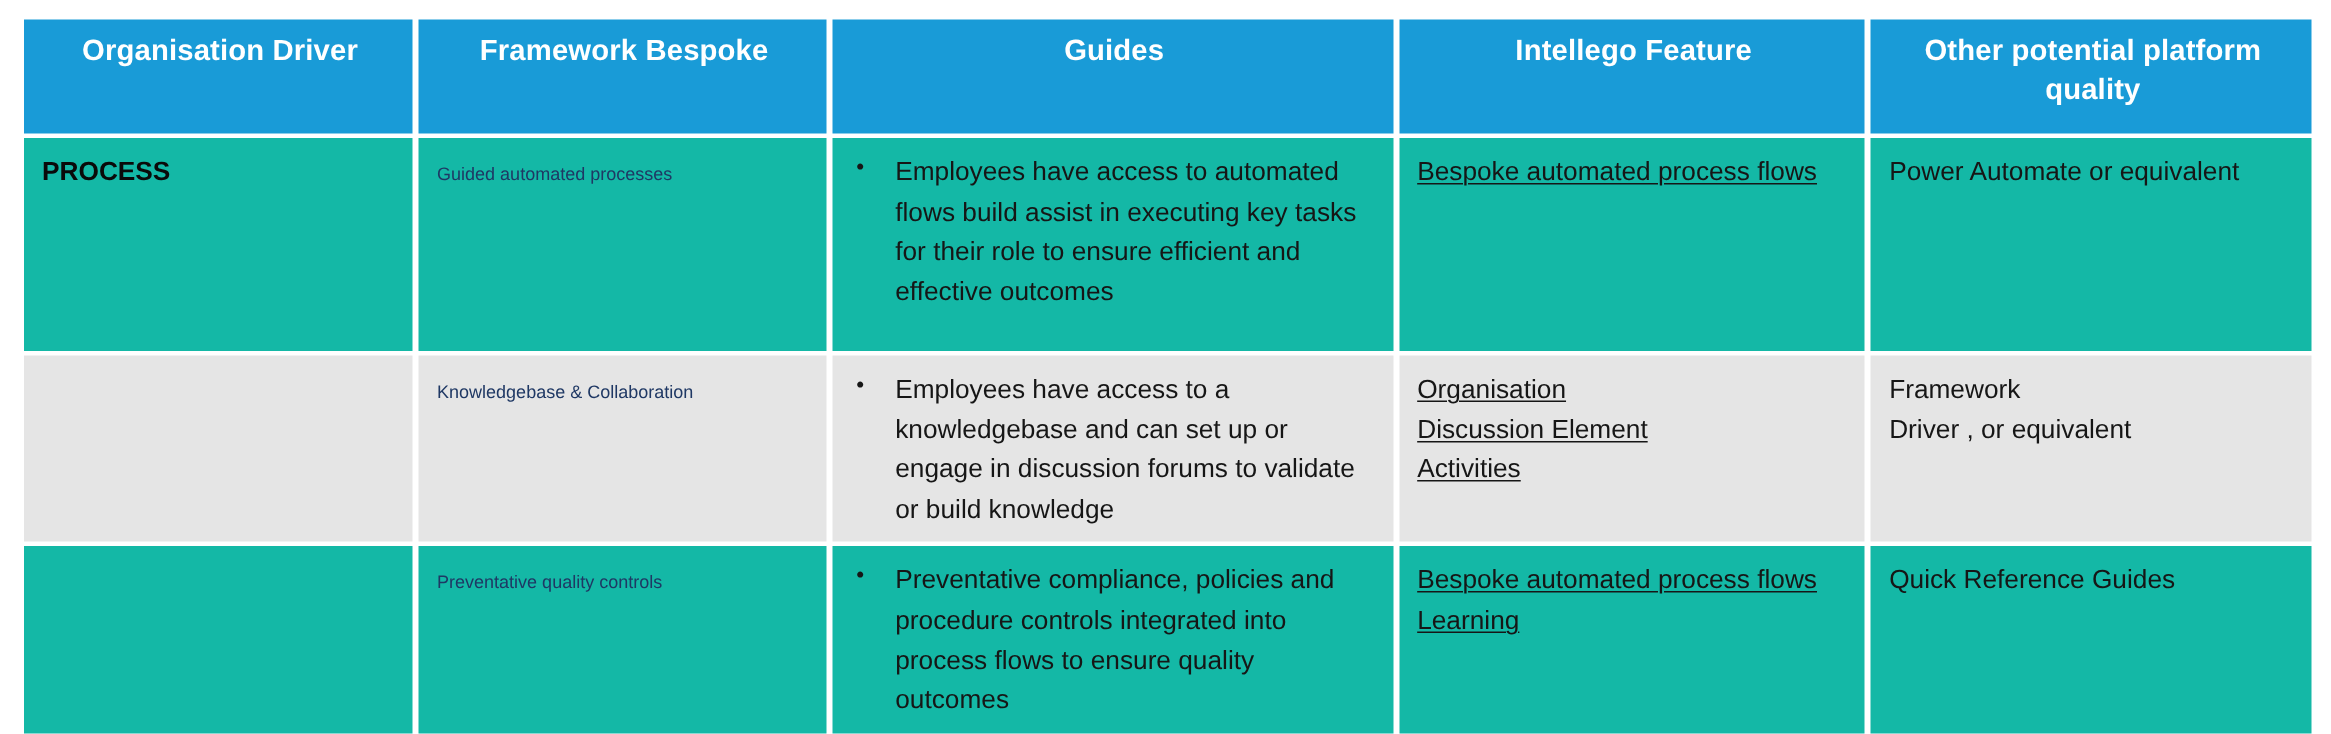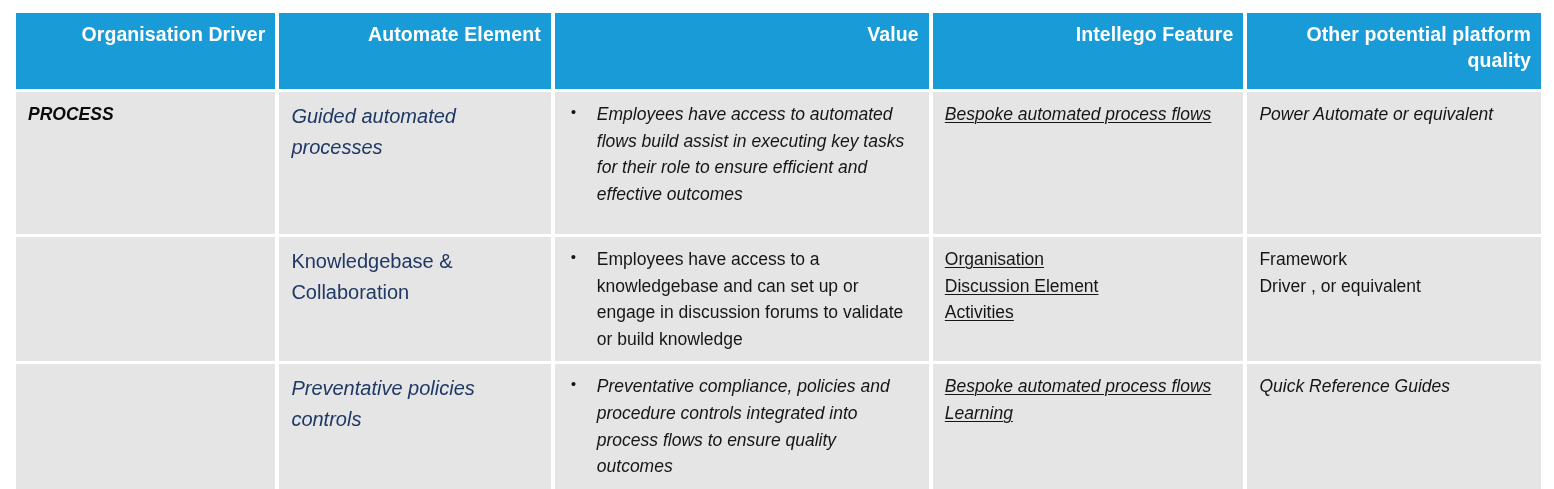--- a/index.html
+++ b/index.html
@@ -35,51 +35,51 @@
   col.c2 { width: 372px; }
   col.c3 { width: 309px; }
   col.c4 { width: 292px; }
 
   thead th {
     background: #199bd7;
     color: #ffffff;
     font-size: 19.5px;
     font-weight: bold;
     line-height: 1.32;
-    text-align: right;
+    text-align: center;
     vertical-align: top;
     padding: 9px 10px 9px 12px;
     height: 58px;
     letter-spacing: 0.1px;
   }
 
   tbody td {
     vertical-align: top;
     font-size: 17.5px;
     line-height: 1.52;
     color: #161616;
     padding: 9px 12px 9px 12px;
   }
 
-  tr.row-shade-a td { background: #e5e5e5; font-style: italic; }
+  tr.row-shade-a td { background: #14b8a6; }
   tr.row-shade-b td { background: #e5e5e5; }
 
   tr.r0 td { height: 124px; }
   tr.r1 td { height: 103px; }
   tr.r2 td { height: 100px; }
 
   .driver {
     font-weight: bold;
     color: #0a0a0a;
     font-size: 17.5px;
   }
 
   .element {
     color: #1f3864;
-    font-size: 20px;
+    font-size: 12px;
     line-height: 1.55;
     margin-top: 18px;
   }
 
   ul.value-list {
     margin: 0;
     padding: 0;
     list-style: none;
   }
   ul.value-list > li {
@@ -129,22 +129,22 @@
     <colgroup>
       <col class="c0">
         <col class="c1">
         <col class="c2">
         <col class="c3">
         <col class="c4">
     </colgroup>
     <thead>
       <tr>
         <th>Organisation Driver</th>
-        <th>Automate Element</th>
-        <th>Value</th>
+        <th>Framework Bespoke</th>
+        <th>Guides</th>
         <th>Intellego Feature</th>
         <th>Other potential platform quality</th>
       </tr>
     </thead>
     <tbody>
 
       <tr class="row-shade-a r0">
         <td>
           <span class="driver">PROCESS</span>
         </td>
@@ -193,21 +193,21 @@
             <li>Driver , or equivalent</li>
           </ul>
         </td>
       </tr>
 
       <tr class="row-shade-a r2">
         <td>
           <span class="driver"></span>
         </td>
         <td>
-          <span class="element">Preventative policies controls</span>
+          <span class="element">Preventative quality controls</span>
         </td>
         <td>
           <ul class="value-list">
             <li>Preventative compliance, policies and procedure controls integrated into process flows to ensure quality outcomes</li>
           </ul>
         </td>
         <td>
           <ul class="feature-list">
             <li><span class="feature-link">Bespoke automated process flows</span></li>
             <li><span class="feature-link">Learning</span></li>

